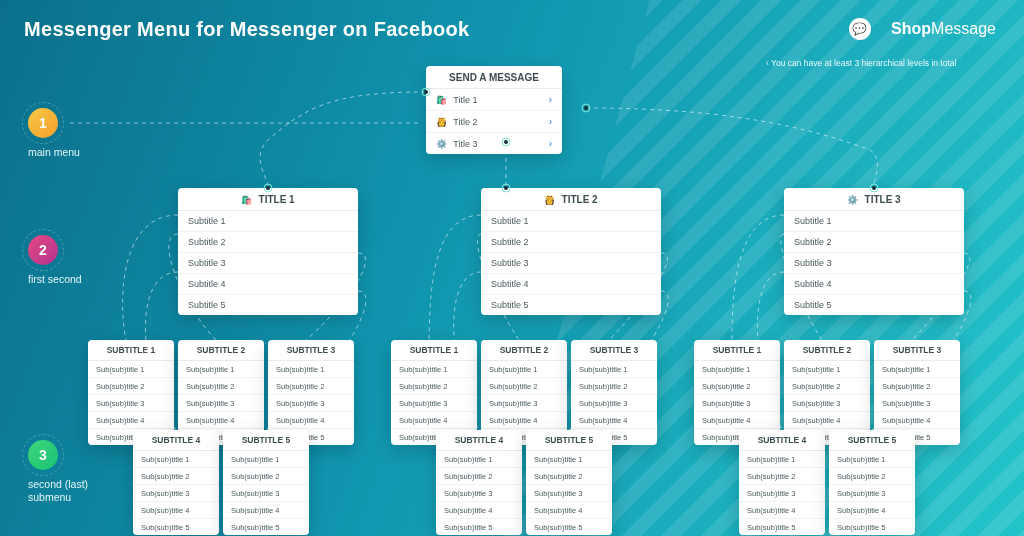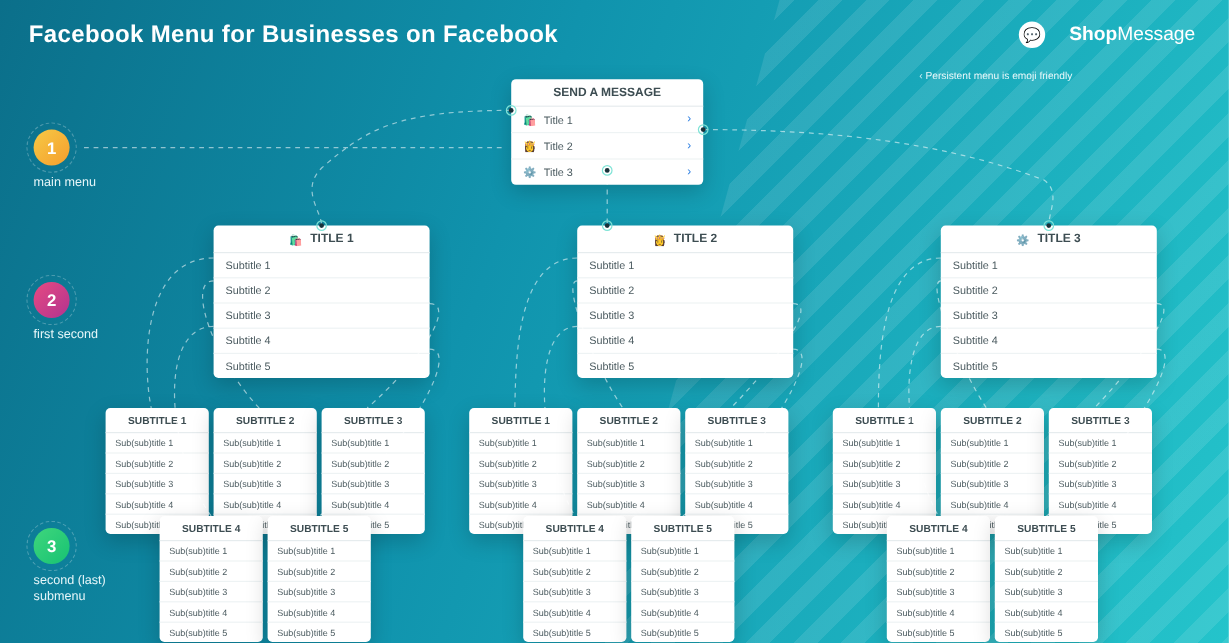--- a/index.html
+++ b/index.html
@@ -49,29 +49,29 @@
   svg.connect{position:absolute;inset:0;width:1024px;height:536px;pointer-events:none}
   svg.connect path{fill:none;stroke:rgba(255,255,255,.55);stroke-width:1;stroke-dasharray:4 4}
   svg.connect circle.n{fill:#18323a}
   svg.connect circle.r{fill:none;stroke:#7fe3d6;stroke-width:1}
 </style>
 </head>
 <body>
 
 <div class="stripes"></div>
 
-<div class="title">Facebook Menu for Businesses on Facebook</div>
+<div class="title">Messenger Menu for Messenger on Facebook</div>
 
 <div class="logo">
   <span class="bubble"></span>
   <span><span style="font-weight:700">Shop</span><b>Message</b></span>
 </div>
 
 <div class="notes">
-  <div>Persistent menu is emoji friendly</div>
+  <div>You can have at least 3 hierarchical levels in total</div>
 </div>
 
 <div class="badge" style="top:108px">
   <div class="circle" style="background:linear-gradient(135deg,#f6c945,#f59e2d)">
       <span>1</span>
     </div>
   <div class="lbl">main menu</div>
 </div>
 <div class="badge" style="top:235px">
   <div class="circle" style="background:linear-gradient(135deg,#e64a81,#b23390)">
@@ -80,21 +80,21 @@
   <div class="lbl">first second</div>
 </div>
 <div class="badge" style="top:440px">
   <div class="circle" style="background:linear-gradient(135deg,#3fd67c,#17c273)">
       <span>3</span>
     </div>
   <div class="lbl" style="white-space:pre">second (last)
 submenu</div>
 </div>
 
-<div class="card" style="left:426px;top:66px;width:160px">
+<div class="card" style="left:426px;top:66px;width:136px">
   <div class="hdr center">SEND A MESSAGE</div>
   <div class="row">
     <span class="emoji">🛍️</span>
     <span>Title 1</span>
       <span class="chev">›</span>
   </div>
   <div class="row">
     <span class="emoji">👸</span>
     <span>Title 2</span>
       <span class="chev">›</span>

